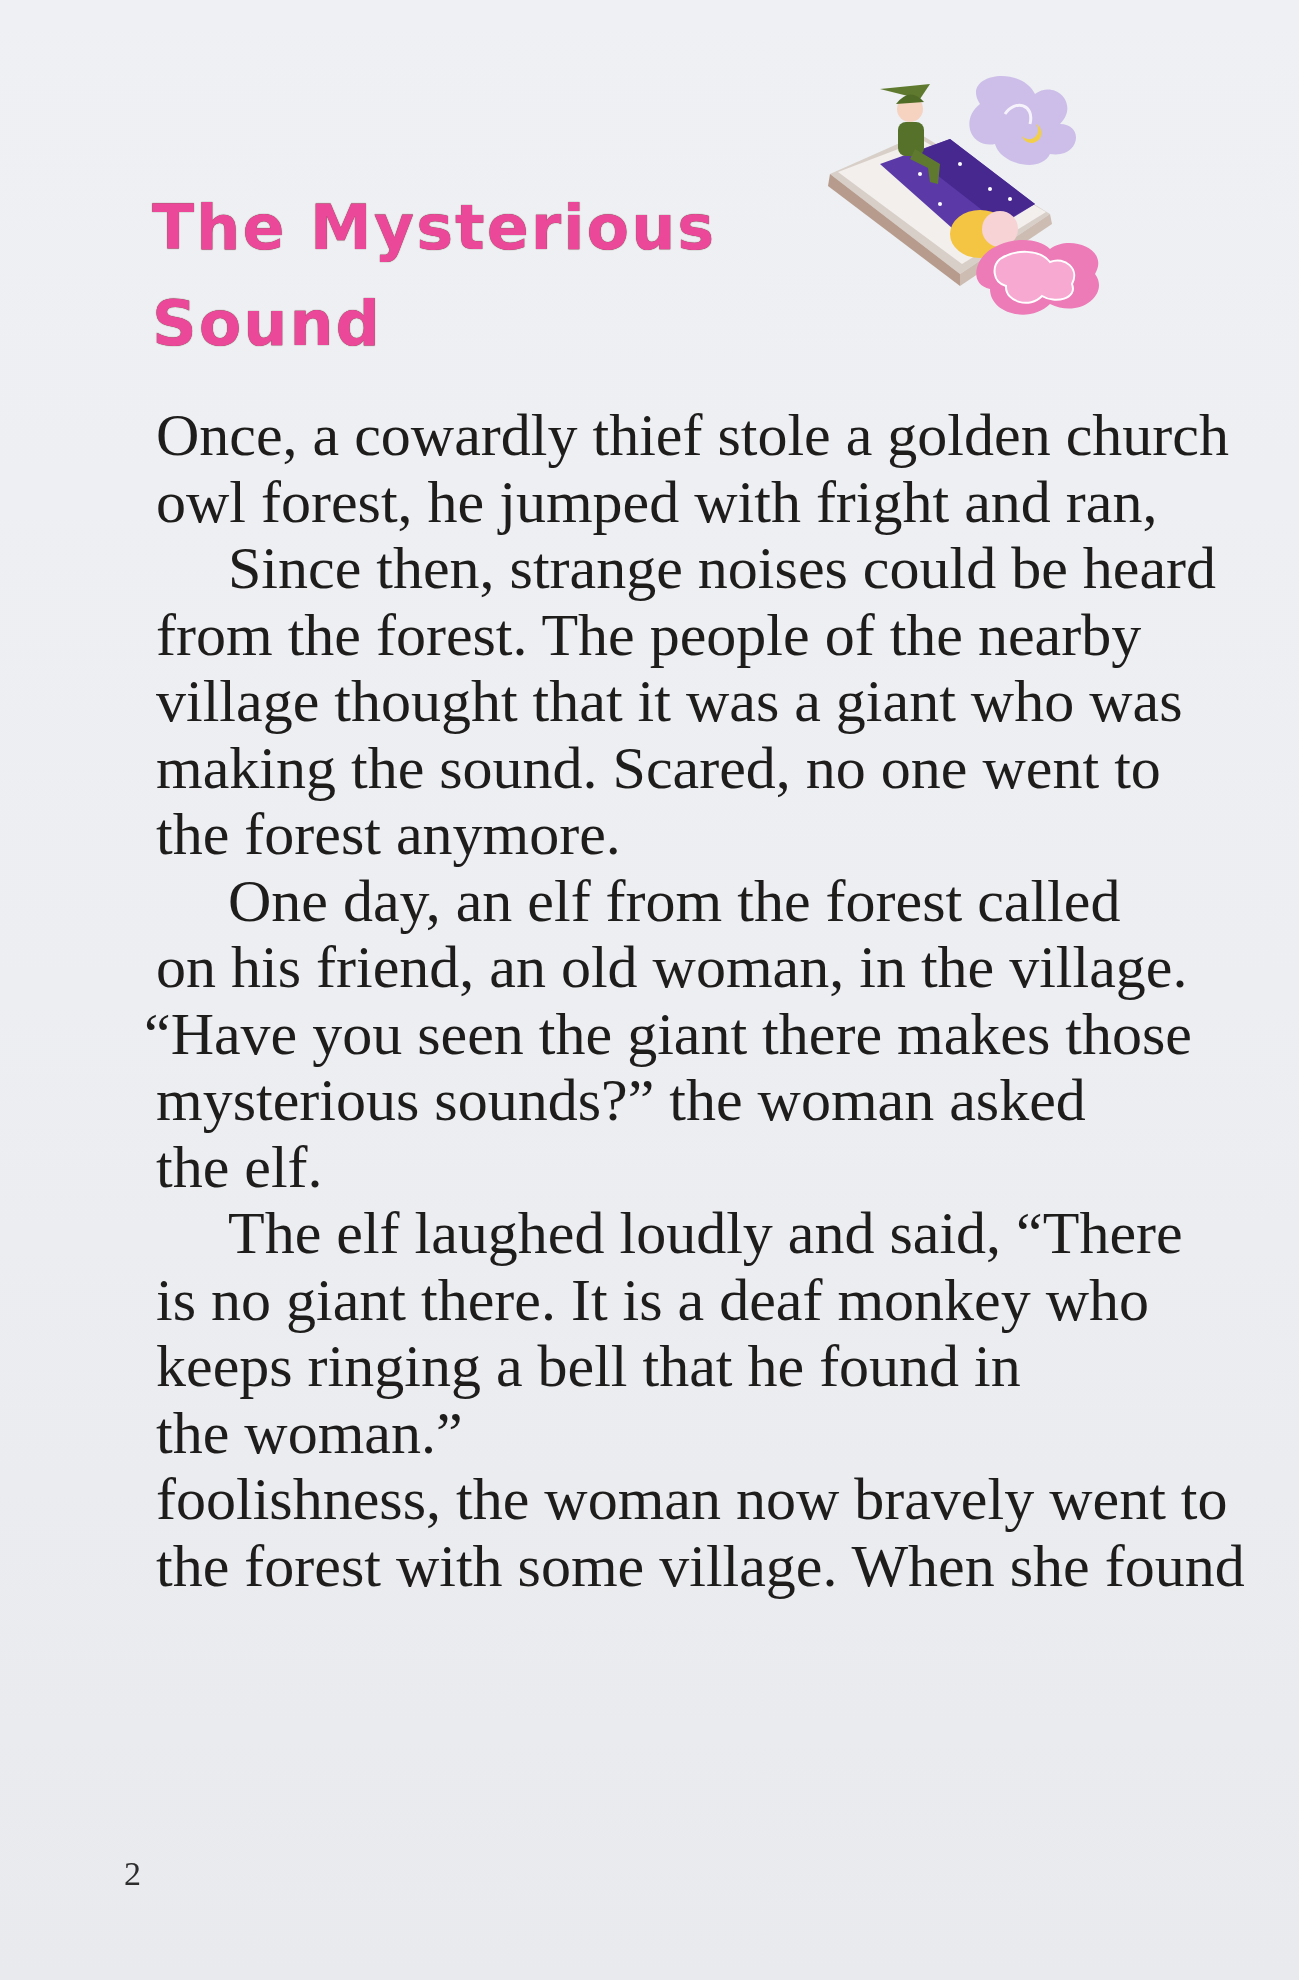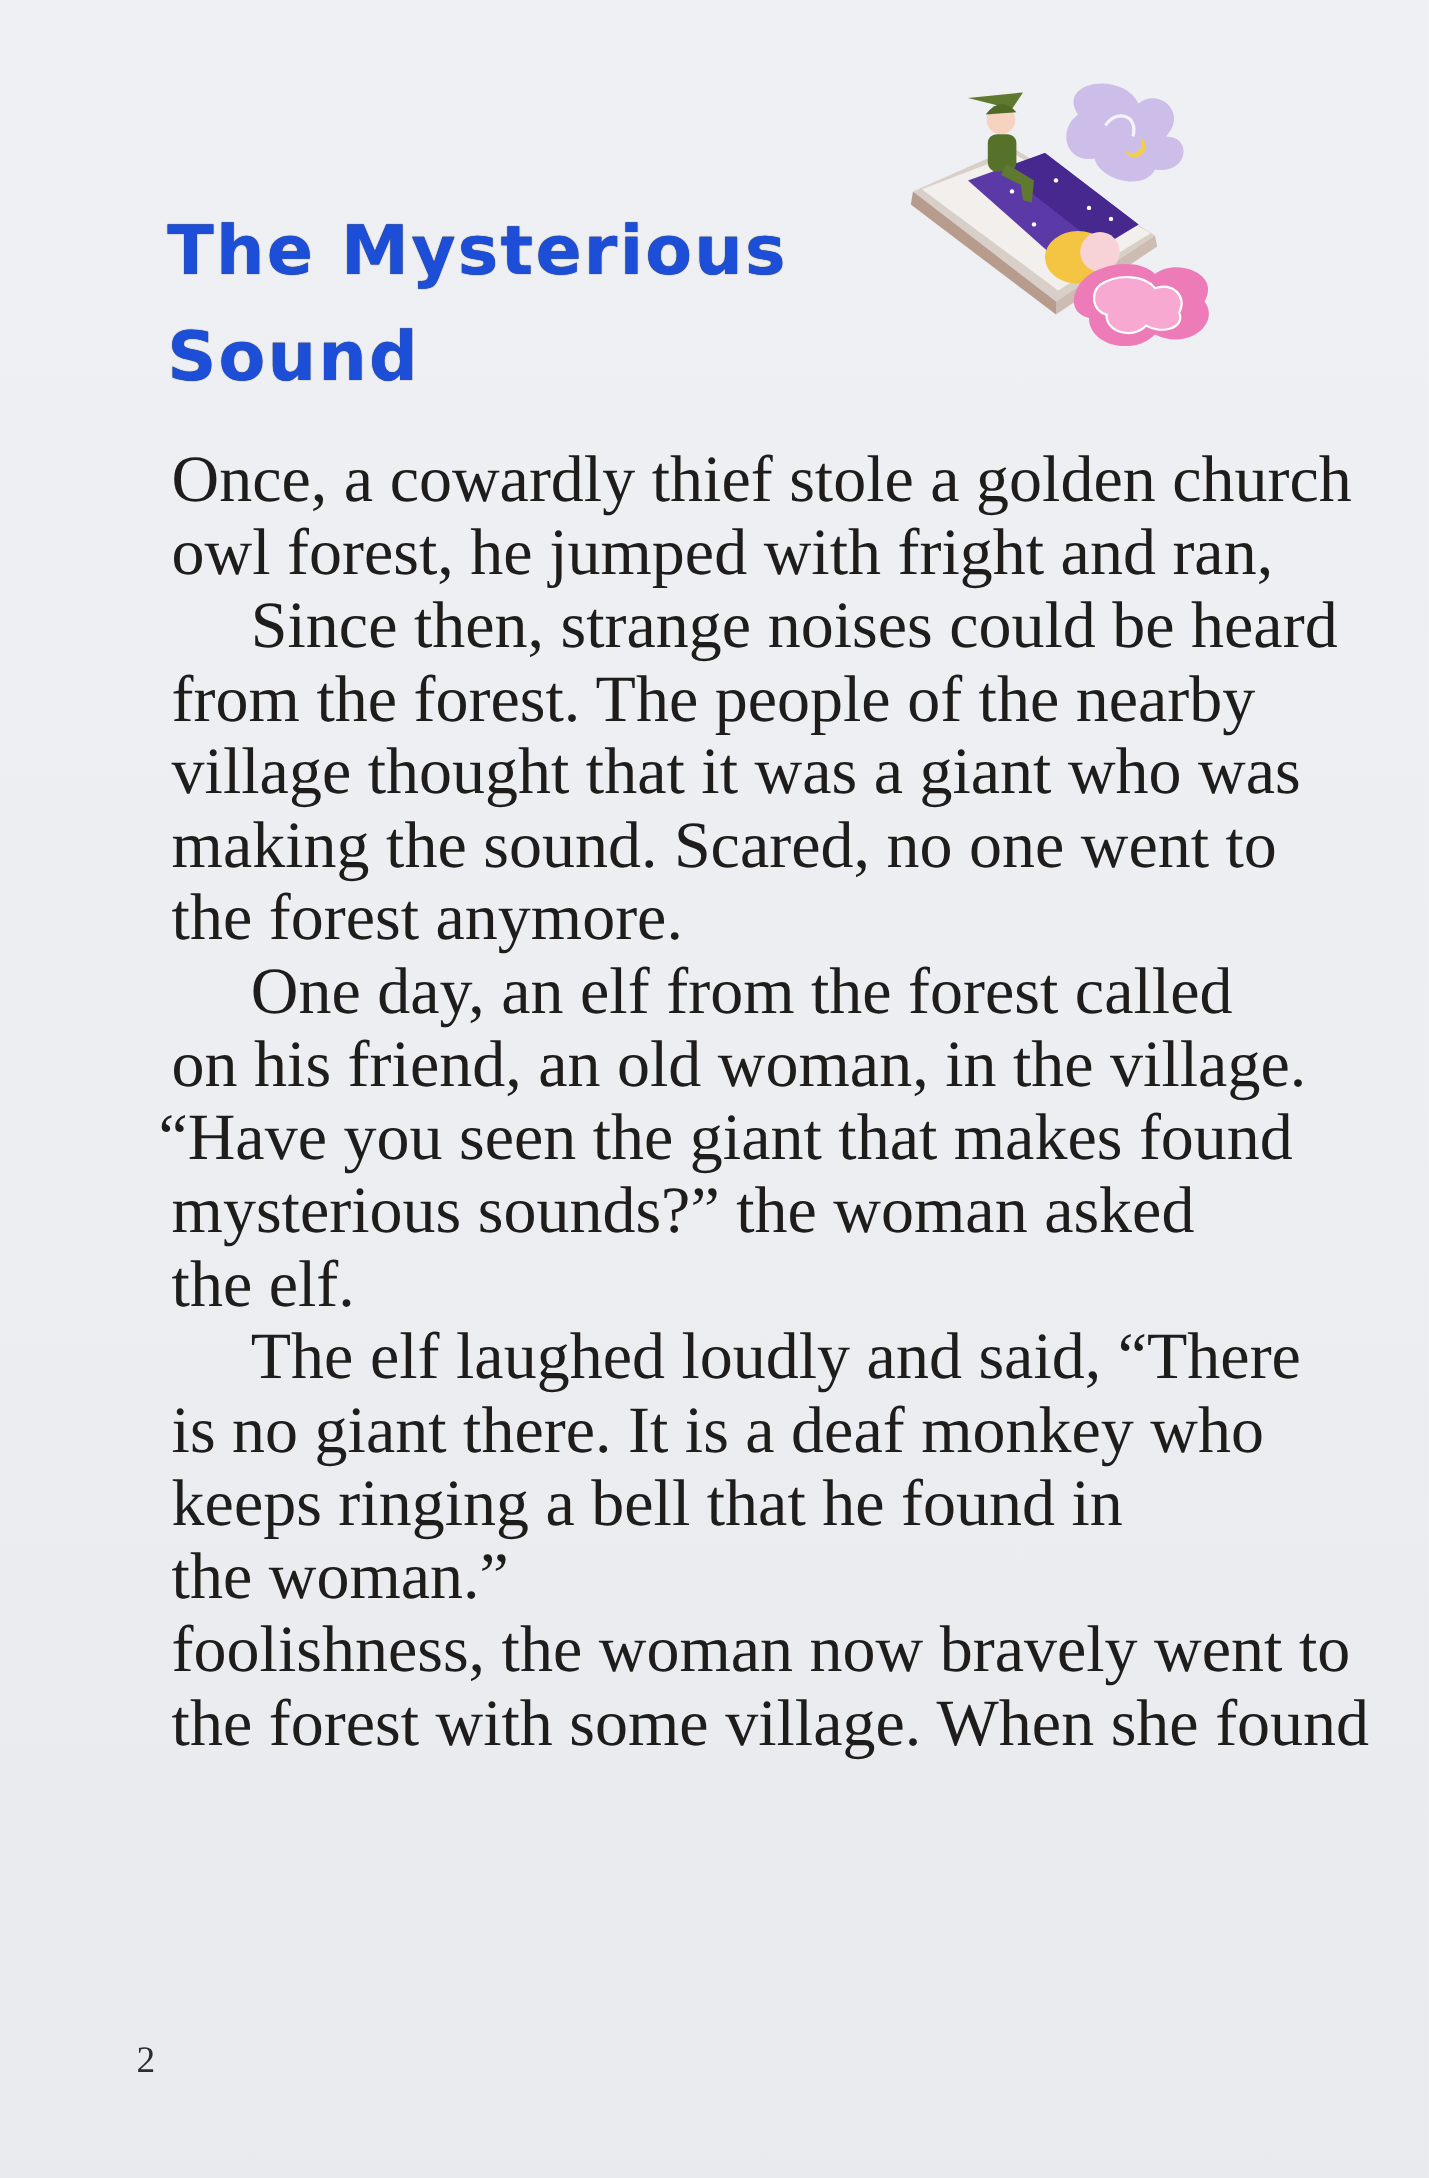--- a/index.html
+++ b/index.html
@@ -6,21 +6,21 @@
   body {
     width: 1299px; height: 1980px; overflow: hidden;
     background: linear-gradient(180deg, #eef0f3 0%, #eceef2 50%, #e8eaee 100%);
     font-family: "Liberation Serif", "DejaVu Serif", serif;
     color: #1e1d1c;
     position: relative;
   }
   .title {
     position: absolute; left: 152px; top: 180px;
     font-family: "DejaVu Sans", sans-serif; font-weight: bold;
-    font-size: 62px; line-height: 96px; color: #1d4ed8;
+    font-size: 62px; line-height: 96px; color: #ec4899;
     letter-spacing: 2px; margin: 0;
     text-shadow: 0 0 1px #3d3215;
   }
   .title span { display: block; }
   .illustration { position: absolute; left: 810px; top: 64px; width: 330px; height: 270px; }
   .body-text {
     position: absolute; left: 156px; top: 402px; width: 1000px;
     font-size: 60px; line-height: 66.5px;
   }
   .line { display: block; white-space: nowrap; }
@@ -80,21 +80,21 @@
   <p style="margin:0">
     <span class="line indent">Since then, strange noises could be heard</span>
     <span class="line">from the forest. The people of the nearby</span>
     <span class="line">village thought that it was a giant who was</span>
     <span class="line">making the sound. Scared, no one went to</span>
     <span class="line">the forest anymore.</span>
   </p>
   <p style="margin:0">
     <span class="line indent">One day, an elf from the forest called</span>
     <span class="line">on his friend, an old woman, in the village.</span>
-    <span class="line hang">“Have you seen the giant that makes found</span>
+    <span class="line hang">“Have you seen the giant there makes those</span>
     <span class="line">mysterious sounds?” the woman asked</span>
     <span class="line">the elf.</span>
   </p>
   <p style="margin:0">
     <span class="line indent">The elf laughed loudly and said, “There</span>
     <span class="line">is no giant there. It is a deaf monkey who</span>
     <span class="line">keeps ringing a bell that he found in</span>
     <span class="line">the woman.”</span>
   </p>
   <p style="margin:0">

